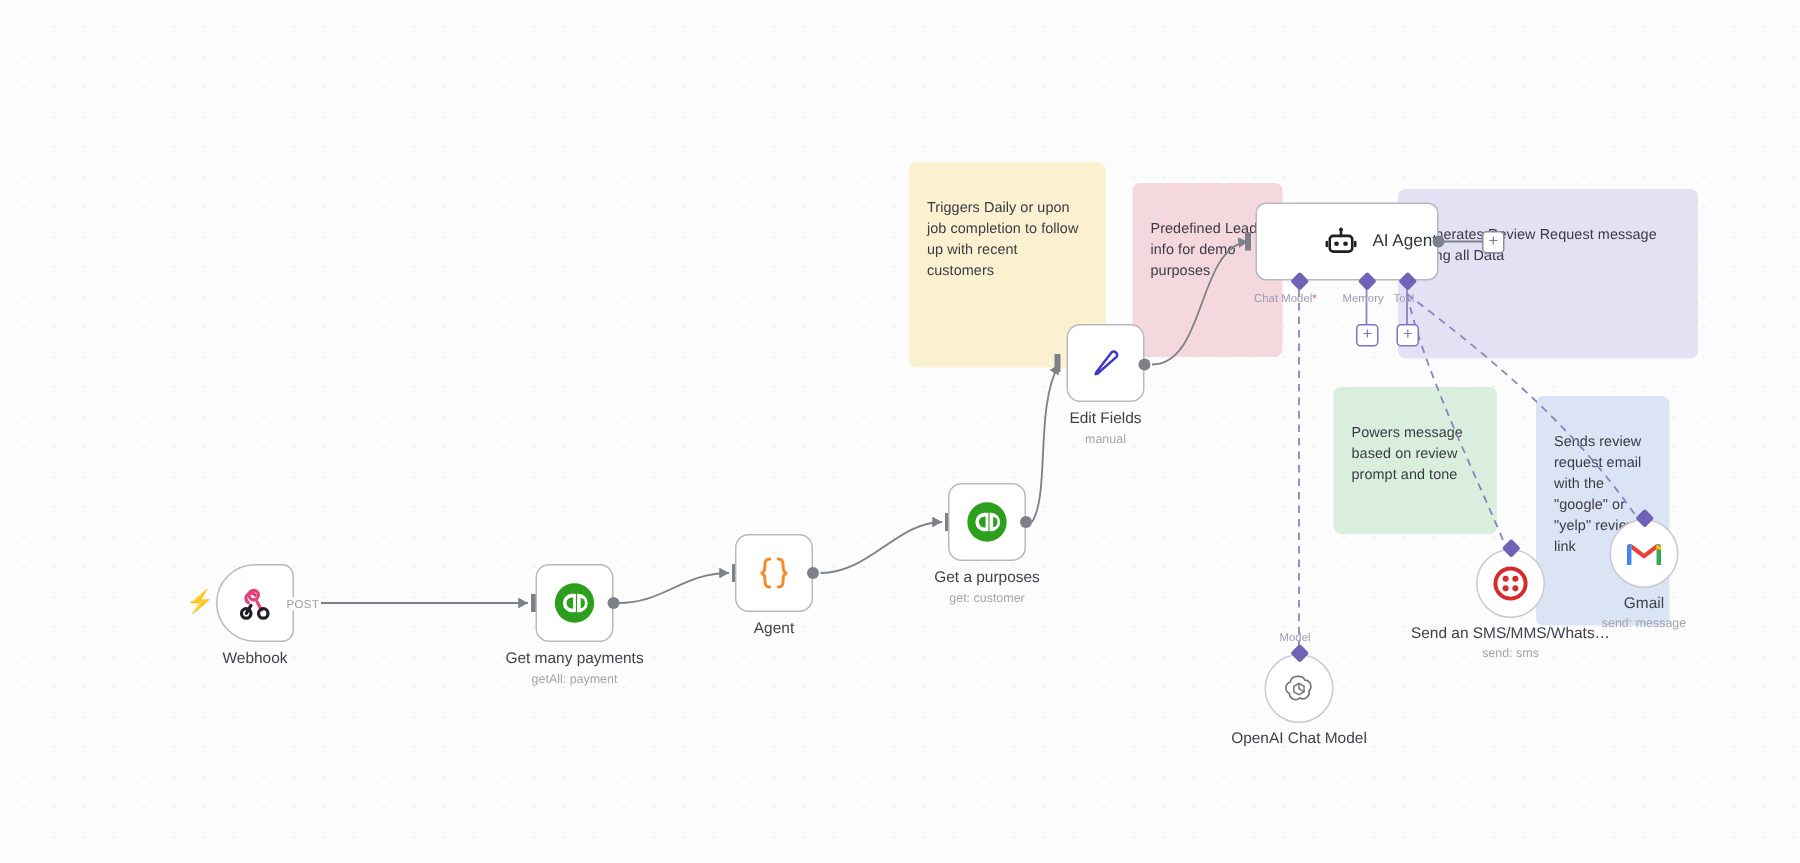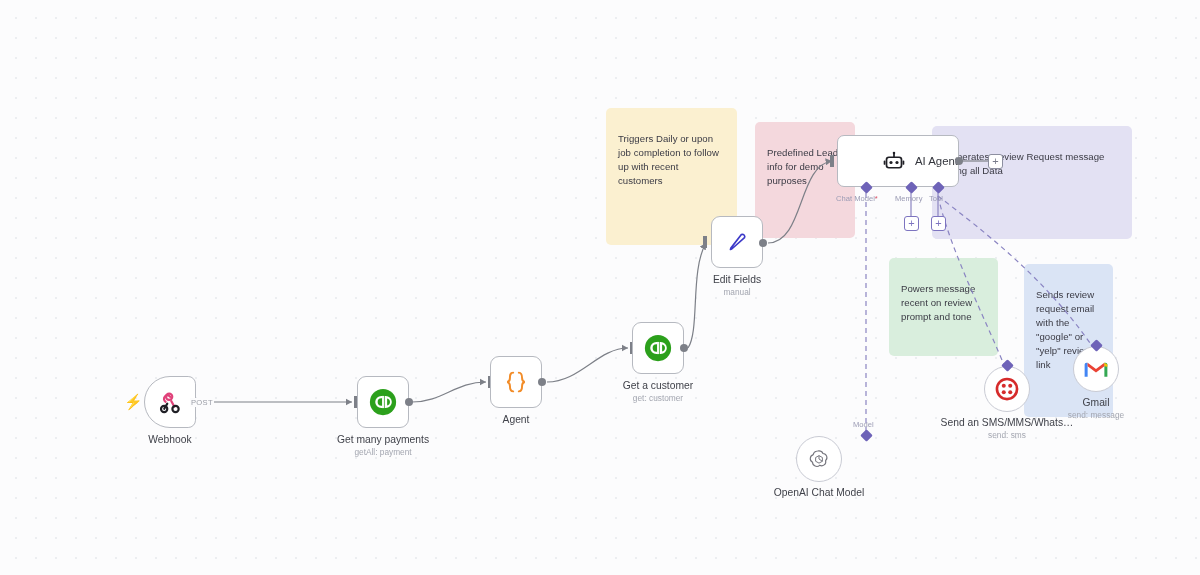--- a/index.html
+++ b/index.html
@@ -178,21 +178,21 @@
 
   <div class="sticky pink" style="left:755px; top:122px; width:100px; height:116px;">
     <span>Predefined Lead info for demo purposes</span>
   </div>
 
   <div class="sticky purple" style="left:932px; top:126px; width:200px; height:113px;">
     <span>Generates Review Request message using all Data</span>
   </div>
 
   <div class="sticky green" style="left:889px; top:258px; width:109px; height:98px;">
-    <span>Powers message recent on review prompt and tone</span>
+    <span>Powers message based on review prompt and tone</span>
   </div>
 
   <div class="sticky blue" style="left:1024px; top:264px; width:89px; height:153px;">
     <span>Sends review request email with the "google" or "yelp" review link</span>
   </div>
 
   <svg id="edges" viewBox="0 0 1200 575" xmlns="http://www.w3.org/2000/svg">
     <defs>
       <marker id="arrowIn" viewBox="0 0 10 10" refX="9" refY="5" markerWidth="6" markerHeight="6" orient="auto-start-reverse">
         <path d="M 0 0 L 9 5 L 0 10 z" fill="#7d8088"></path>
@@ -271,21 +271,21 @@
 
   <div class="node" style="left:632px; top:322px;">
     <div class="nbox">
       <svg width="30" height="30" viewBox="0 0 32 32">
         <circle cx="16" cy="16" r="14" fill="#2ca01c"></circle>
         <path d="M14.2 9.5 a6.5 6.5 0 0 0 0 13 h1.1 v-2.6 h-1.1 a3.9 3.9 0 0 1 0-7.8 h1.1 V9.5 z" fill="#ffffff"></path>
         <path d="M17.8 9.5 v13 h1.1 a6.5 6.5 0 0 0 0-13 h-1.1 z m2.6 2.7 a3.9 3.9 0 0 1 0 7.6 z" fill="#ffffff"></path>
         <rect x="15" y="9.5" width="2" height="13" fill="#ffffff"></rect>
       </svg>
     </div>
-    <div class="nlabel" style="top:58px;">Get a customer</div>
+    <div class="nlabel" style="top:58px;">Get a purposes</div>
     <div class="nsub" style="top:71px;">get: customer</div>
   </div>
   <div class="dot" style="left:680px; top:344px;"></div>
 
   <div class="node" style="left:711px; top:216px;">
     <div class="nbox">
       <svg width="28" height="28" viewBox="0 0 32 32">
         <path d="M10 24 L8.5 24.5 L9 23 L21 7.5 a2.7 2.7 0 0 1 3.6 3.6 z" stroke="#3c39c8" stroke-width="1.9" fill="none" stroke-linejoin="round"></path>
       </svg>
     </div>
@@ -323,21 +323,21 @@
   <div class="plusbtn violet" style="left:904px; top:216px;">
     <span>+</span>
   </div>
 
   <div class="diamond" style="left:934px; top:183px;"></div>
   <div class="porttag" style="left:929px; top:194px;">Tool</div>
   <div class="plusbtn violet" style="left:931px; top:216px;">
     <span>+</span>
   </div>
 
-  <div class="node" style="left:796px; top:436px;">
+  <div class="node" style="left:843px; top:436px;">
     <div class="nround">
       <svg width="24" height="24" viewBox="0 0 32 32">
         <path d="M16 5.2 c2.4 0 4.4 1.4 5.3 3.4 c2.2 .1 4.1 1.5 4.9 3.6 c.8 2.1 .2 4.4 -1.4 5.9
                  c.6 2.1 -.1 4.4 -1.9 5.8 c-1.8 1.4 -4.1 1.5 -6 .5 c-1.6 1.5 -4 1.9 -6.1 1
                  c-2.1 -.9 -3.4 -2.9 -3.4 -5.1 c-2 -1 -3.2 -3.1 -3 -5.3 c.2 -2.3 1.8 -4.1 3.9 -4.8
                  c.3 -2.2 1.9 -4 4.1 -4.6 c.5 -.2 1.1 -.3 1.7 -.3 z" stroke="#74747c" stroke-width="1.5" fill="none"></path>
         <path d="M16 11.5 L20.5 14 v5 L16 21.5 L11.5 19 v-5 z" stroke="#74747c" stroke-width="1.3" fill="none"></path>
         <path d="M16 11.5 V16 l4.5 3" stroke="#74747c" stroke-width="1.3" fill="none"></path>
       </svg>
     </div>

